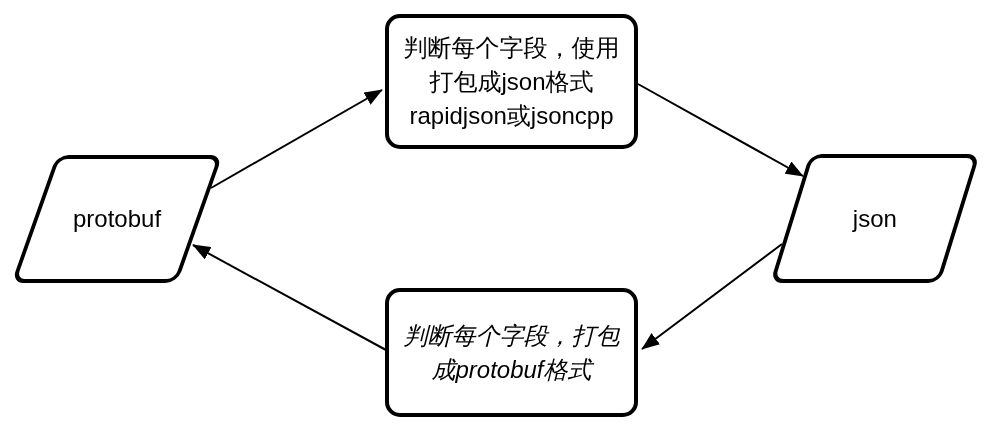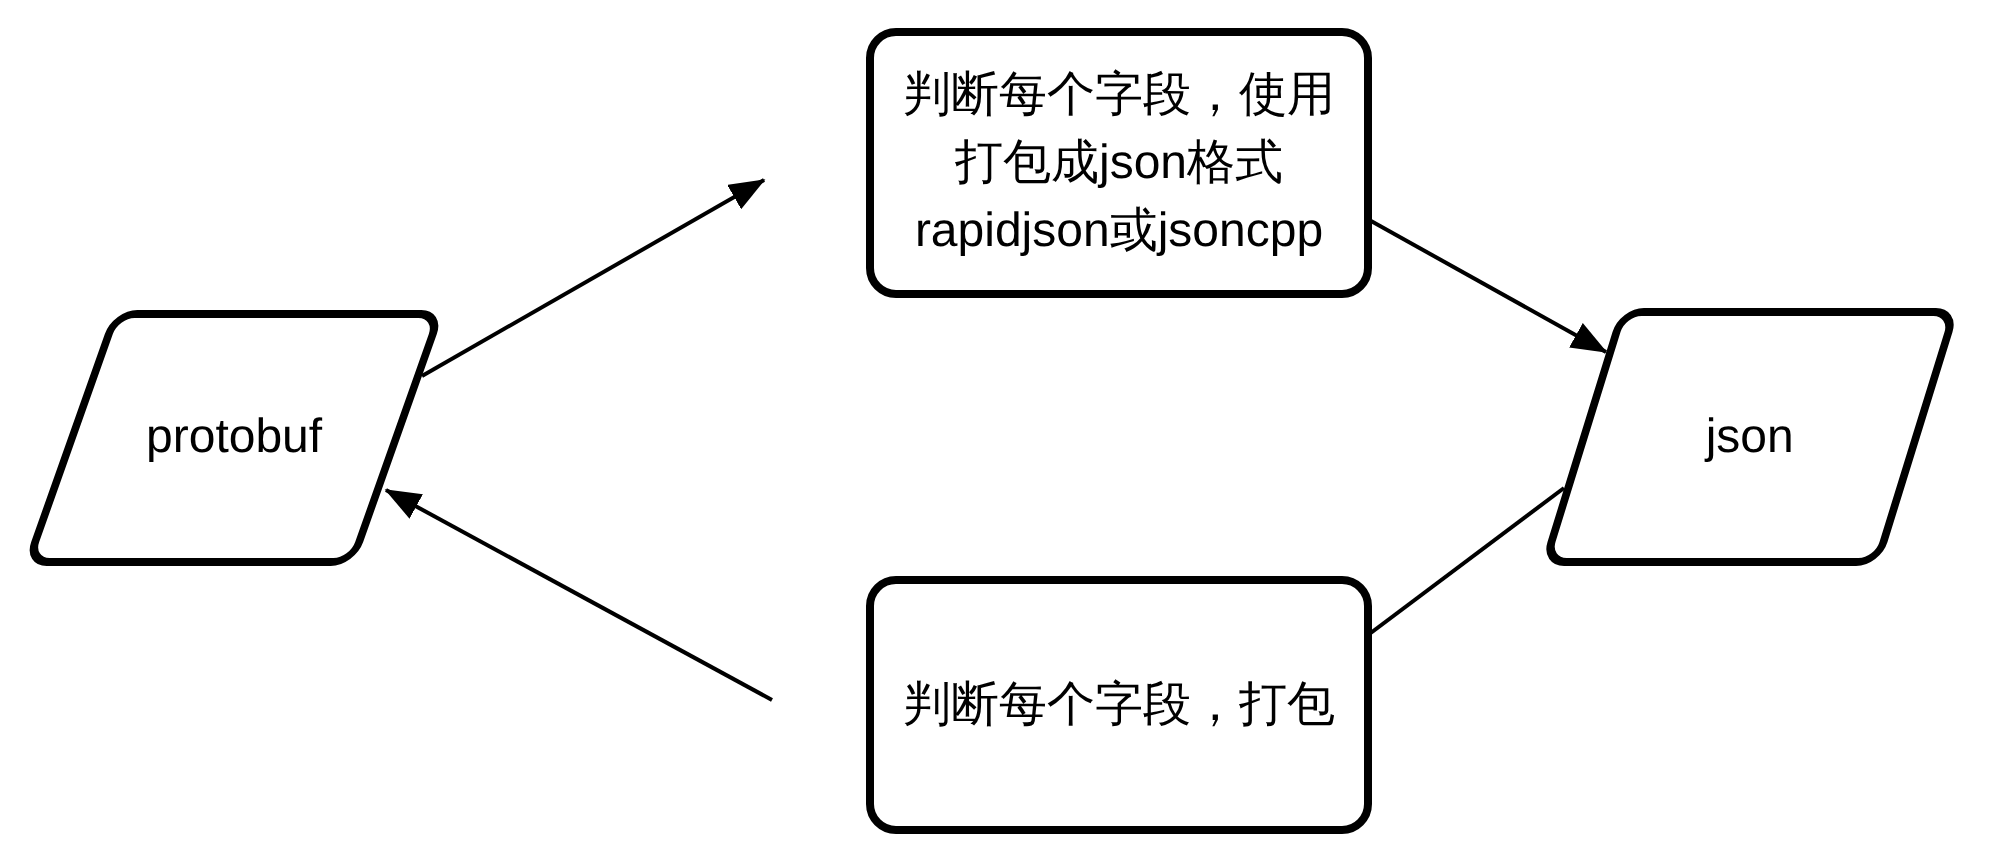--- a/index.html
+++ b/index.html
@@ -37,33 +37,33 @@
     flex-direction: column;
     align-items: center;
     justify-content: center;
     text-align: center;
     font-size: 24px;
     line-height: 34px;
   }
   .process-box {
     border-radius: 15px;
     padding: 4px 8px;
-    margin-left: 48px;
   }
   .process-box-top {
     left: 385px;
     top: 14px;
     width: 253px;
     height: 135px;
   }
   .process-box-bottom {
     left: 385px;
     top: 288px;
     width: 253px;
     height: 129px;
+    font-style: italic;
   }
   .pgram {
     border-radius: 12px;
   }
   .pgram-protobuf {
     left: 34px;
     top: 155px;
     width: 166px;
     height: 128px;
     transform: skewX(-19.5deg);
@@ -111,15 +111,16 @@
     <div class="process-line">打包成json格式</div>
     <div class="process-line">rapidjson或jsoncpp</div>
   </div>
 
   <div class="node pgram pgram-json">
     <span class="pgram-label">json</span>
   </div>
 
   <div class="node process-box process-box-bottom">
     <div class="process-line">判断每个字段，打包</div>
+    <div class="process-line">成protobuf格式</div>
   </div>
 
 </div>
 
 </body></html>

